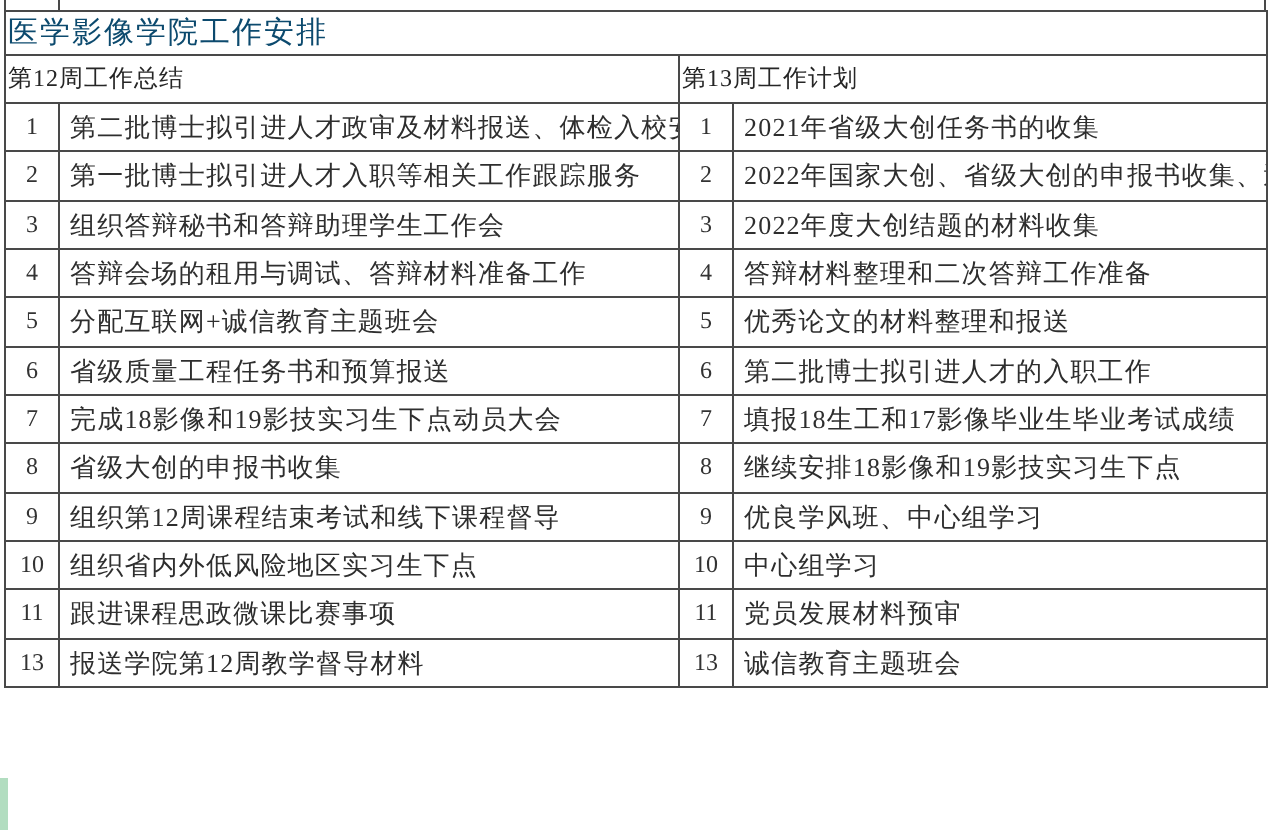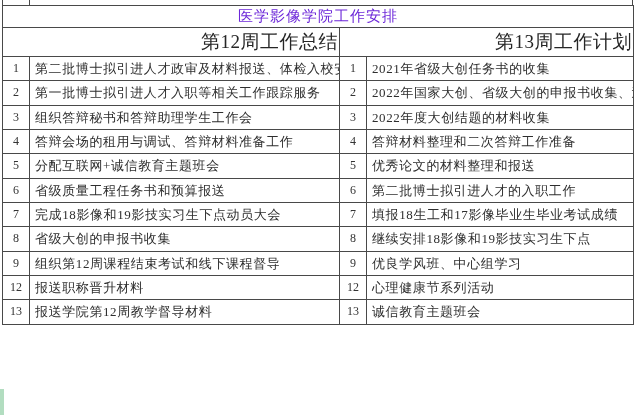--- a/index.html
+++ b/index.html
@@ -44,28 +44,27 @@
     border: 1px solid #494949;
     overflow: hidden;
     white-space: nowrap;
     vertical-align: middle;
   }
   tr.title-row  { height: 21px; }
   tr.header-row { height: 24px; }
   tr.data-row   { height: 24.33px; }
 
   td.title-cell {
-    text-align: center;
     font-size: 15px;
     letter-spacing: 1px;
-    color: #6d28d9;
+    color: #0c4a6e;
   }
   td.header-cell {
-    text-align: right;
-    font-size: 19px;
+    text-align: left;
+    font-size: 12px;
     letter-spacing: 0.5px;
     color: #262626;
   }
   td.num {
     text-align: center;
     font-size: 12px;
     color: #333333;
   }
   td.txt {
     font-size: 13px;
@@ -160,24 +159,30 @@
         <td class="num">8</td>
         <td class="txt">继续安排18影像和19影技实习生下点</td>
       </tr>
       <tr class="data-row">
         <td class="num">9</td>
         <td class="txt">组织第12周课程结束考试和线下课程督导</td>
         <td class="num">9</td>
         <td class="txt">优良学风班、中心组学习</td>
       </tr>
       <tr class="data-row">
-        <td class="num">12</td>
-        <td class="txt">报送职称晋升材料</td>
-        <td class="num">12</td>
-        <td class="txt">心理健康节系列活动</td>
+        <td class="num">10</td>
+        <td class="txt">组织省内外低风险地区实习生下点</td>
+        <td class="num">10</td>
+        <td class="txt">中心组学习</td>
+      </tr>
+      <tr class="data-row">
+        <td class="num">11</td>
+        <td class="txt">跟进课程思政微课比赛事项</td>
+        <td class="num">11</td>
+        <td class="txt">党员发展材料预审</td>
       </tr>
       <tr class="data-row">
         <td class="num">13</td>
         <td class="txt">报送学院第12周教学督导材料</td>
         <td class="num">13</td>
         <td class="txt">诚信教育主题班会</td>
       </tr>
     </tbody>
   </table>
 

